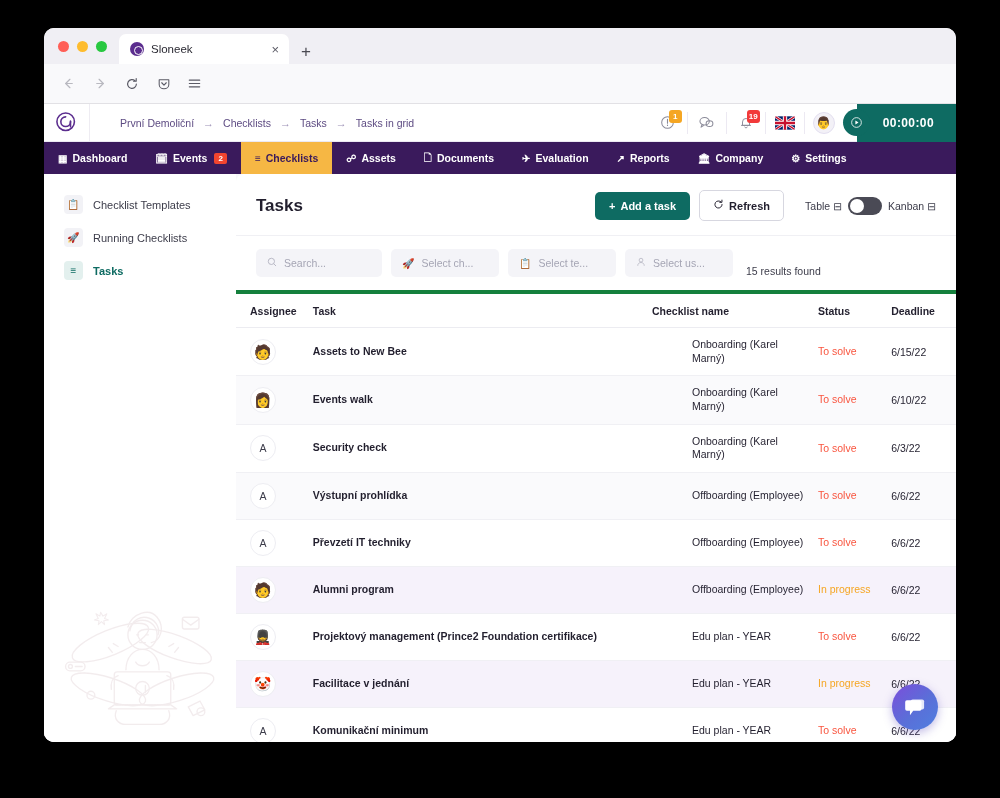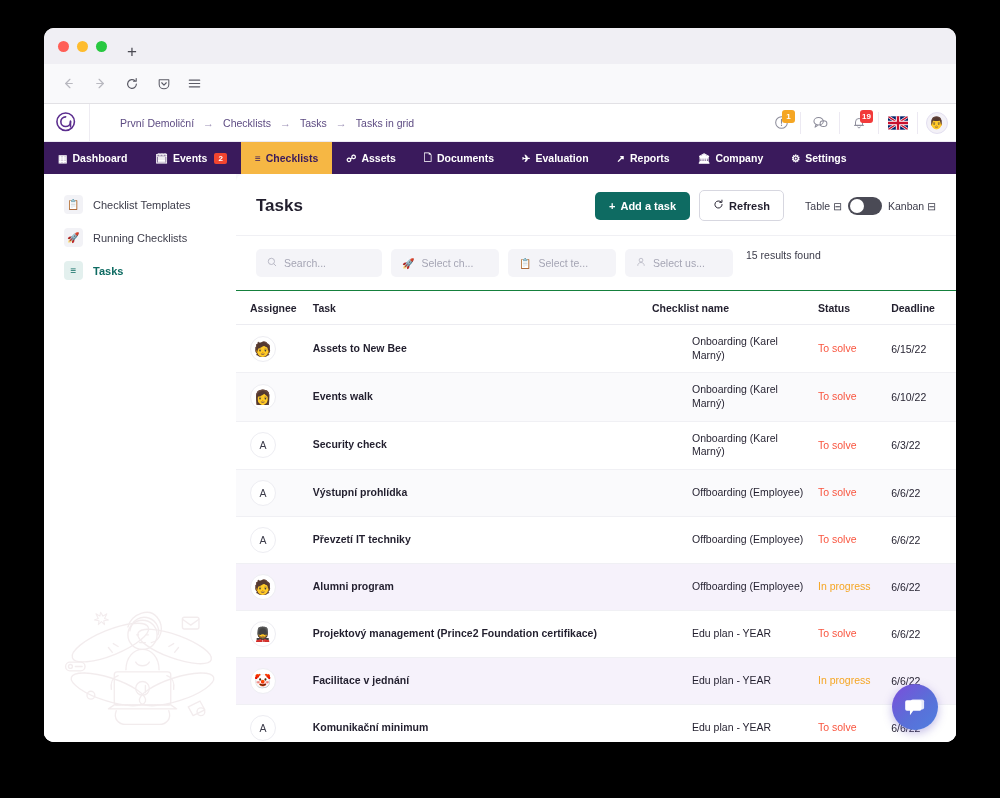--- a/index.html
+++ b/index.html
@@ -252,23 +252,23 @@
   }
   .switch::after {
     content: ""; position: absolute;
     left: 2px; top: 2px;
     width: 14px; height: 14px; border-radius: 50%;
     background: #fff;
   }
 
   
   .filters {
-    display: flex; align-items: flex-start; gap: 9px;
+    display: flex; align-items: flex-end; gap: 9px;
     padding: 13px 20px;
-    border-bottom: 1px solid #15803d;
+    border-bottom: 4px solid #15803d;
   }
   .filt {
     height: 28px;
     background: #f4f4f8;
     border-radius: 5px;
     display: flex; align-items: center; gap: 7px;
     padding: 0 11px;
     font-size: 10.5px;
     color: #a5a5b4;
   }
@@ -331,20 +331,25 @@
 </head>
 <body>
 
 <div class="window">
 
   <div class="tabstrip">
     <div class="traffic">
       <div class="dot red"></div>
       <div class="dot yellow"></div>
       <div class="dot green"></div>
+    </div>
+    <div class="tab">
+      <span class="tab-fav"></span>
+      <span class="tab-title">Sloneek</span>
+      <span class="tab-close">×</span>
     </div>
     <div class="newtab">+</div>
   </div>
 
   <div class="navbar">
     <div class="navbtn dim">
       <svg width="15" height="15" viewBox="0 0 16 16">
           <path d="M9.5 3.5 5 8l4.5 4.5" fill="none" stroke="currentColor" stroke-width="1.3" stroke-linecap="round" stroke-linejoin="round"></path>
           <path d="M5 8h7" stroke="currentColor" stroke-width="1.3" stroke-linecap="round"></path>
         </svg>
@@ -428,20 +433,29 @@
             <rect width="60" height="40" fill="#012169"></rect>
             <path d="M0 0 60 40M60 0 0 40" stroke="#fff" stroke-width="8"></path>
             <path d="M0 0 60 40M60 0 0 40" stroke="#C8102E" stroke-width="4"></path>
             <path d="M30 0v40M0 20h60" stroke="#fff" stroke-width="13"></path>
             <path d="M30 0v40M0 20h60" stroke="#C8102E" stroke-width="7"></path>
           </svg>
         </div>
         <div class="sep"></div>
         <div class="ticon">
           <span class="avatar-top">👨</span>
+        </div>
+        <div class="timer-wrap">
+          <div class="play">
+            <svg width="11" height="11" viewBox="0 0 12 12">
+                <circle cx="6" cy="6" r="5.3" fill="none" stroke="#fff" stroke-width="0.9"></circle>
+                <path d="M4.8 3.8 8.2 6 4.8 8.2z" fill="#fff"></path>
+              </svg>
+          </div>
+          <div class="timer">00:00:00</div>
         </div>
       </div>
     </div>
 
     <div class="mainnav">
       <div class="navitem">
         <span class="navicon">▦</span>
         <span>Dashboard</span>
       </div>
       <div class="navitem">

